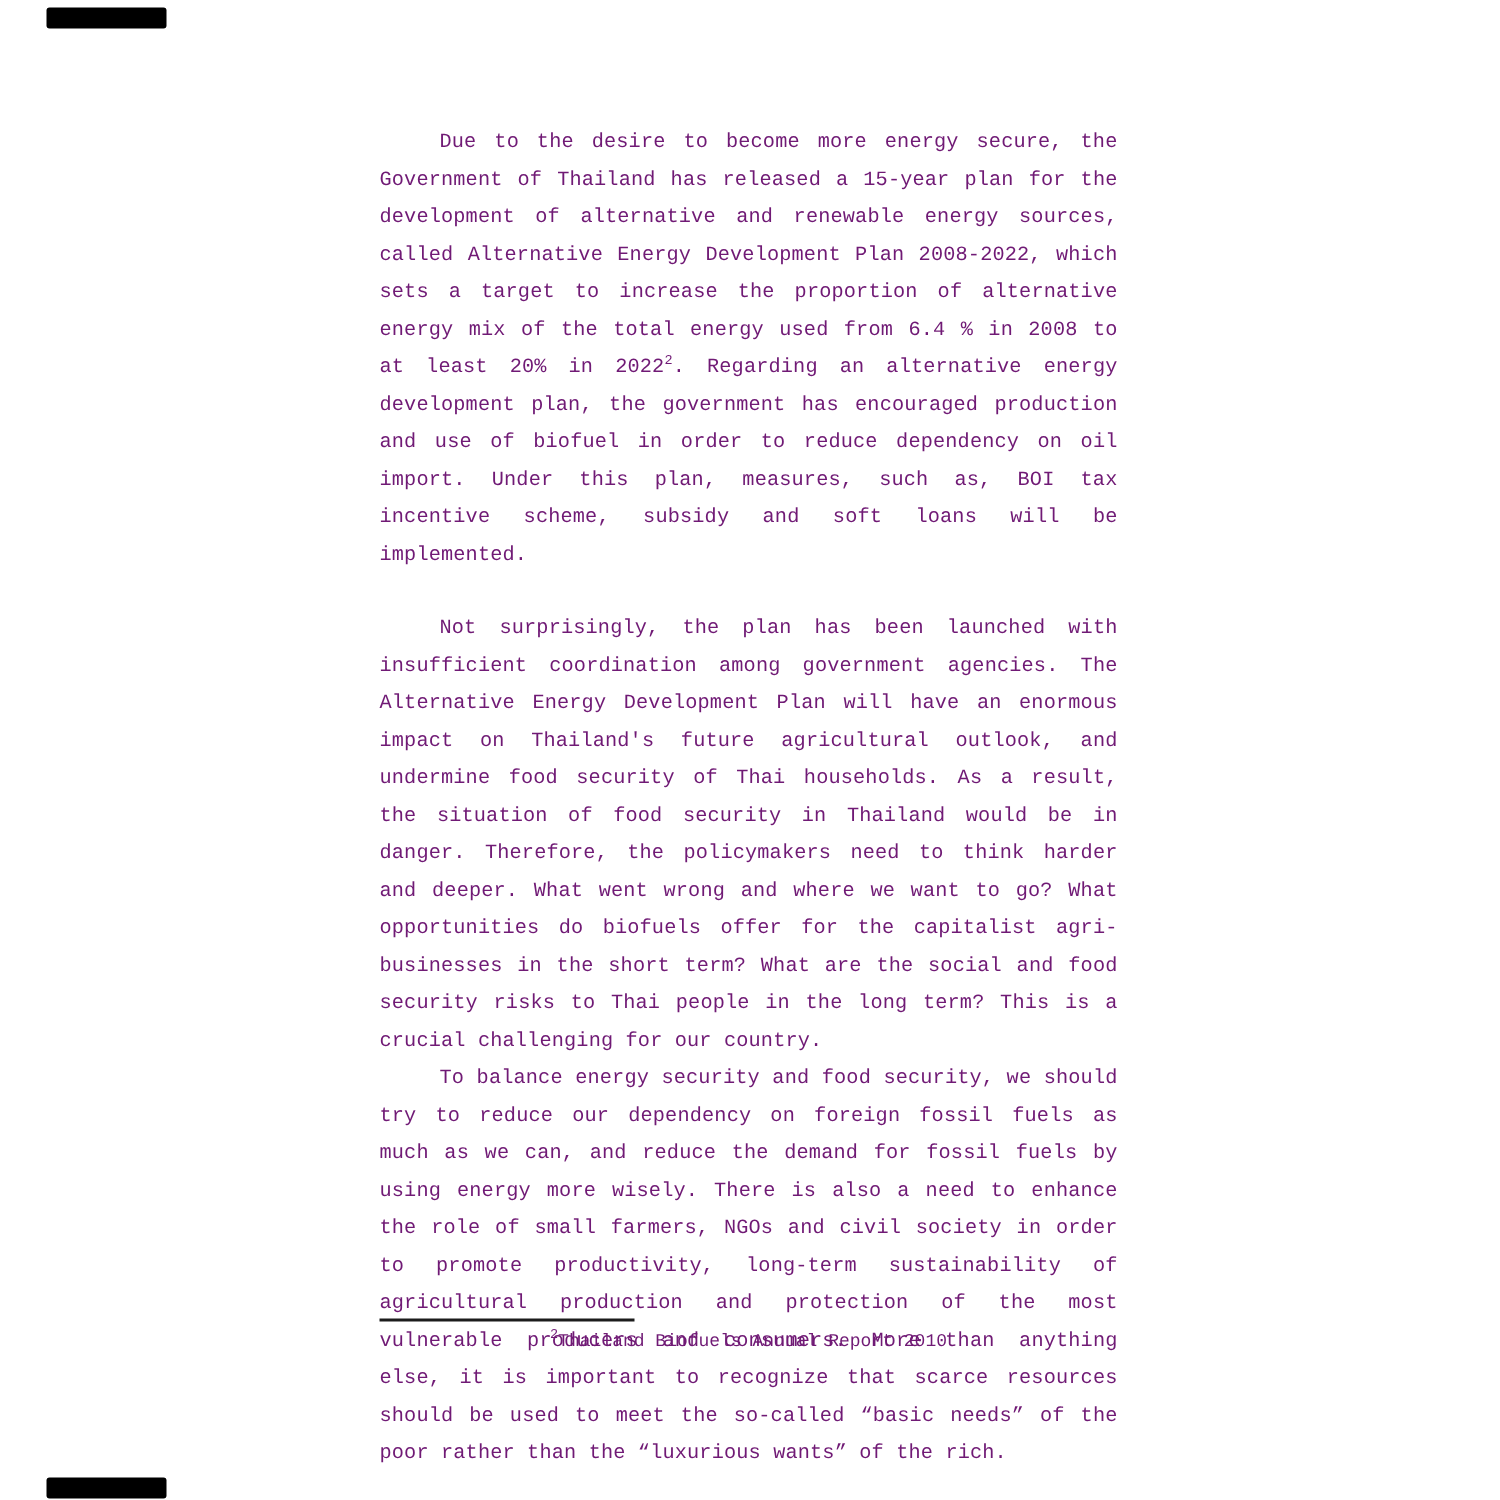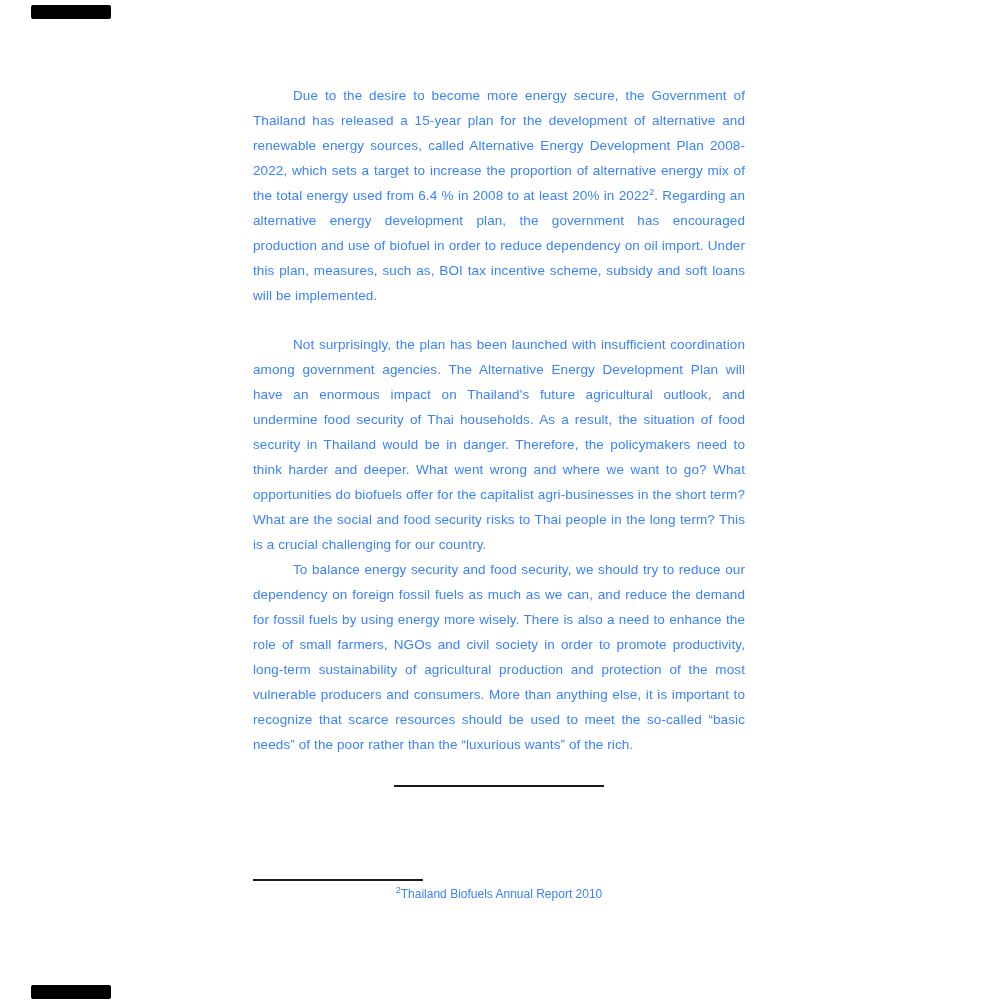--- a/index.html
+++ b/index.html
@@ -8,22 +8,22 @@
     width: 1000px;
     height: 1000px;
     background: #ffffff;
     overflow: hidden;
   }
   .page {
     position: relative;
     width: 1000px;
     height: 1000px;
     background: #ffffff;
-    font-family: Liberation Sans, sans-serif;
-    color: #3b82f6;
+    font-family: Liberation Mono, monospace;
+    color: #701a75;
   }
   .artifact-bar {
     position: absolute;
     left: 31px;
     width: 80px;
     height: 14px;
     background: #000000;
     border-radius: 2px;
   }
   .artifact-bar.top { top: 5px; }

